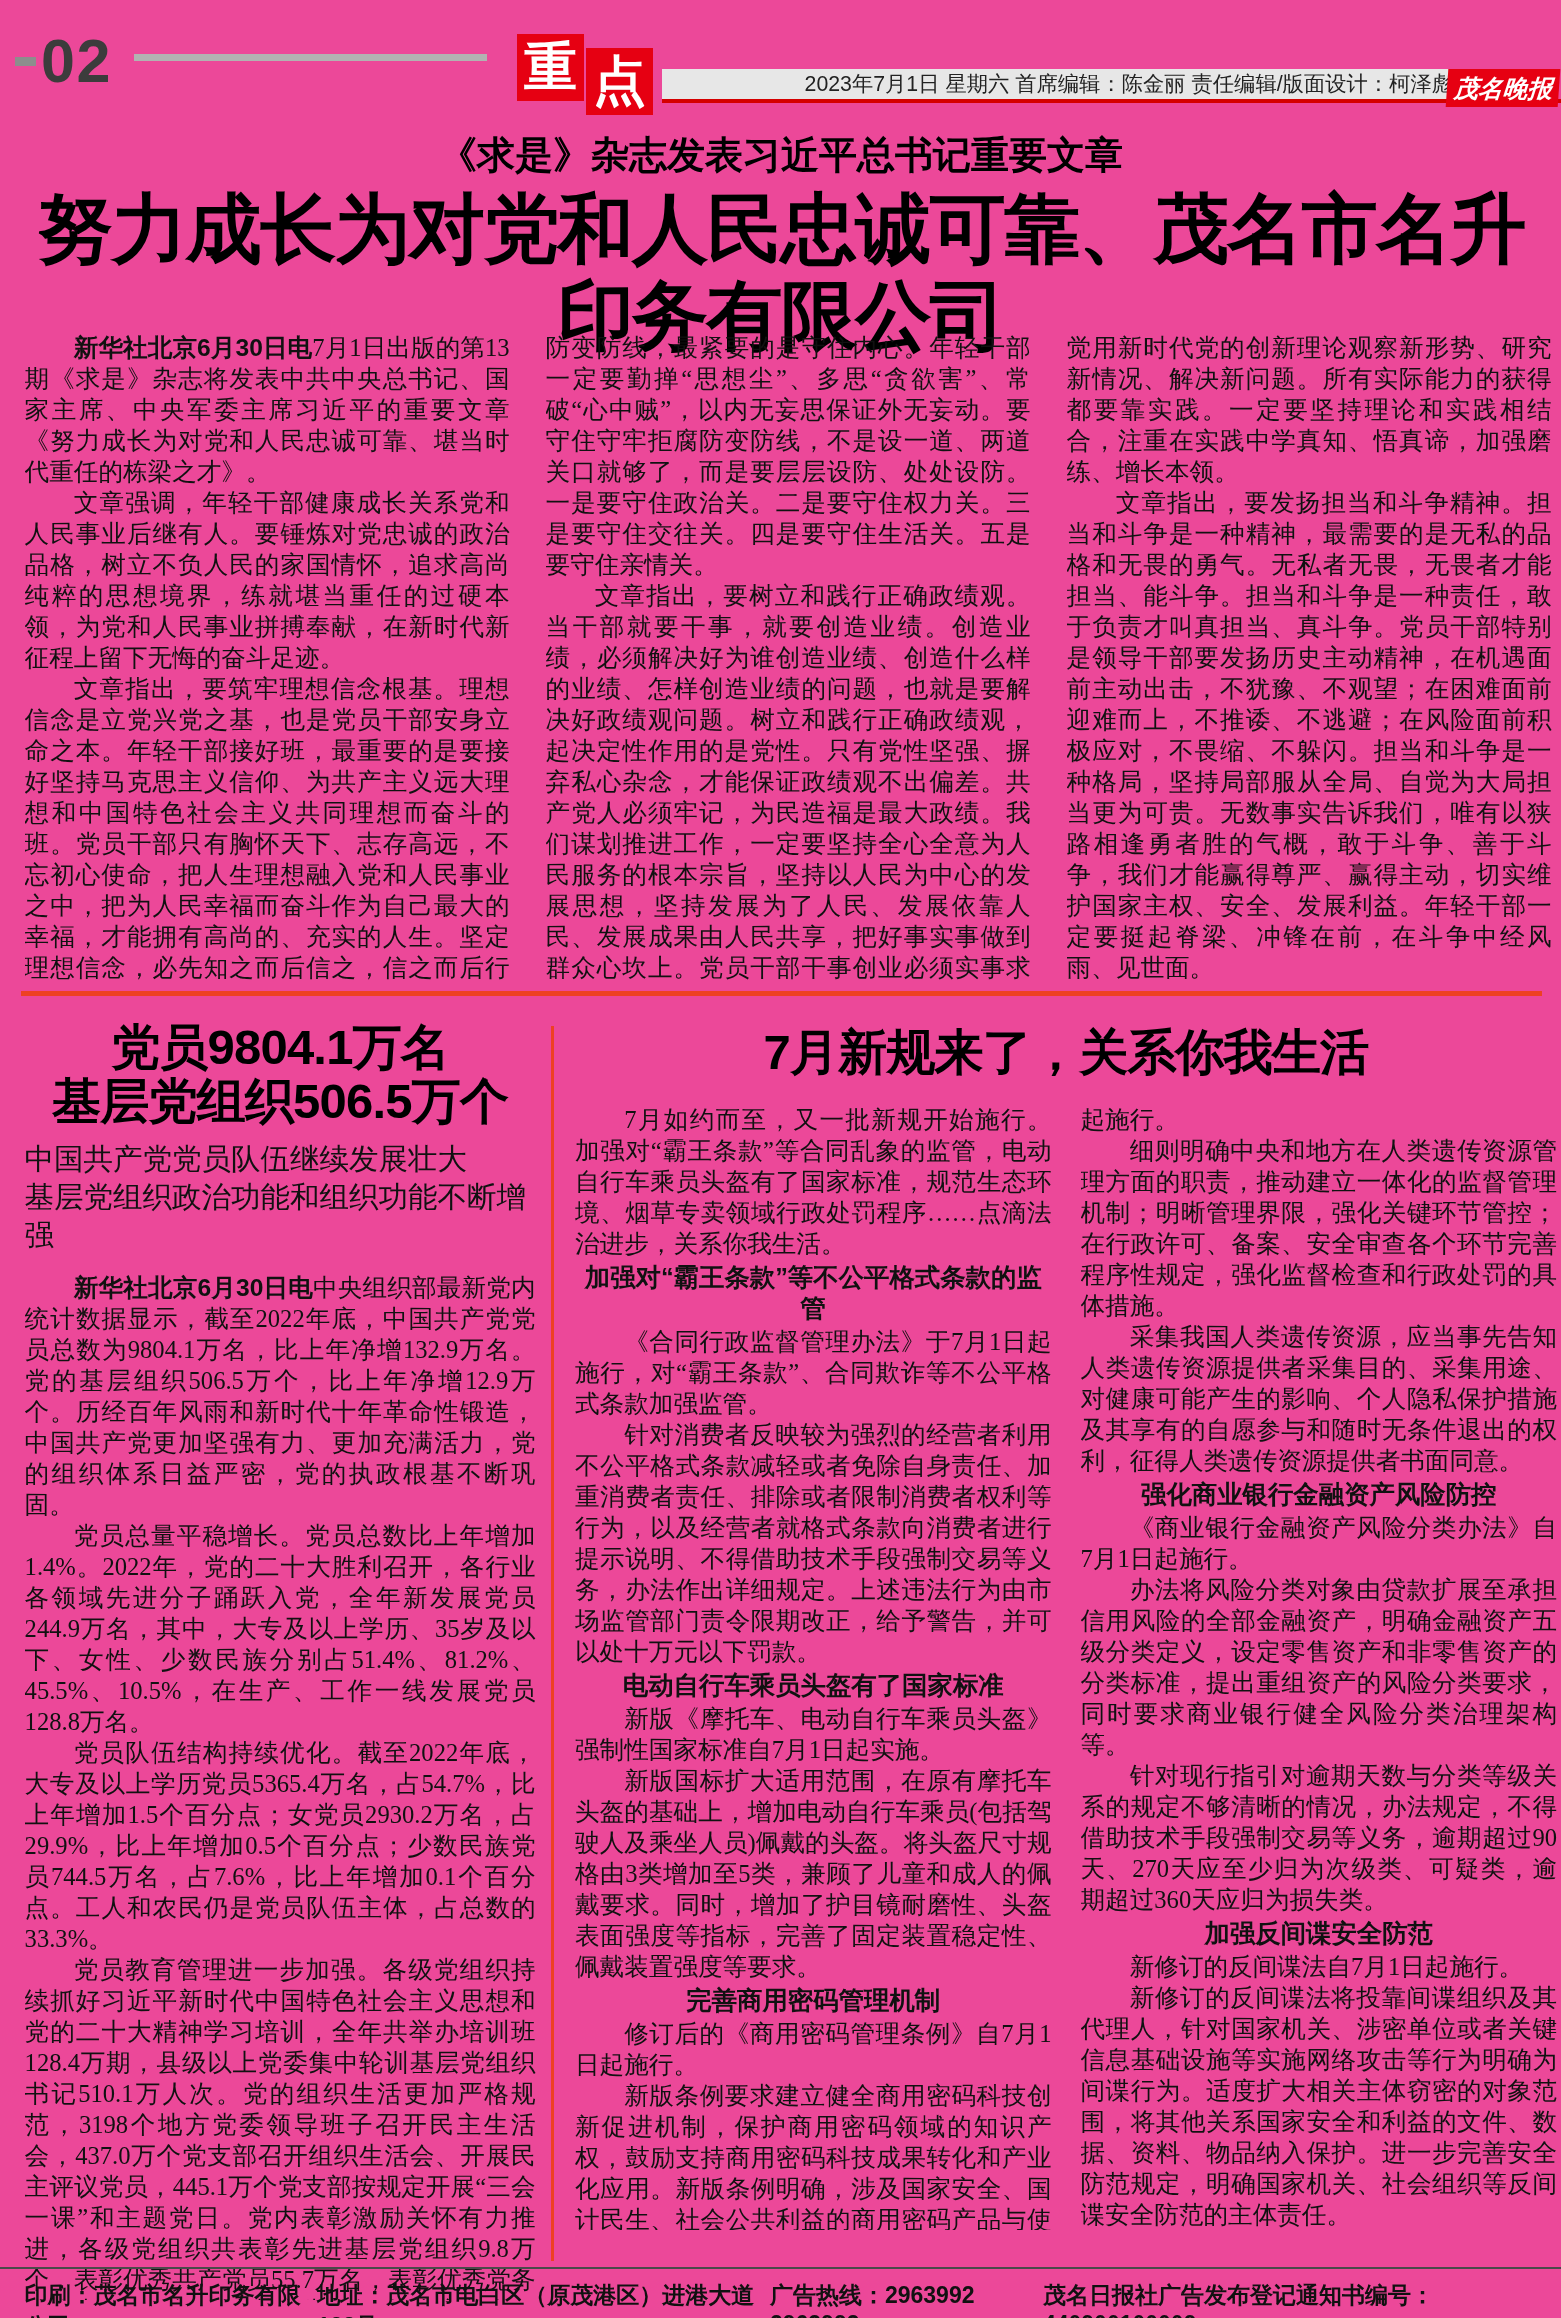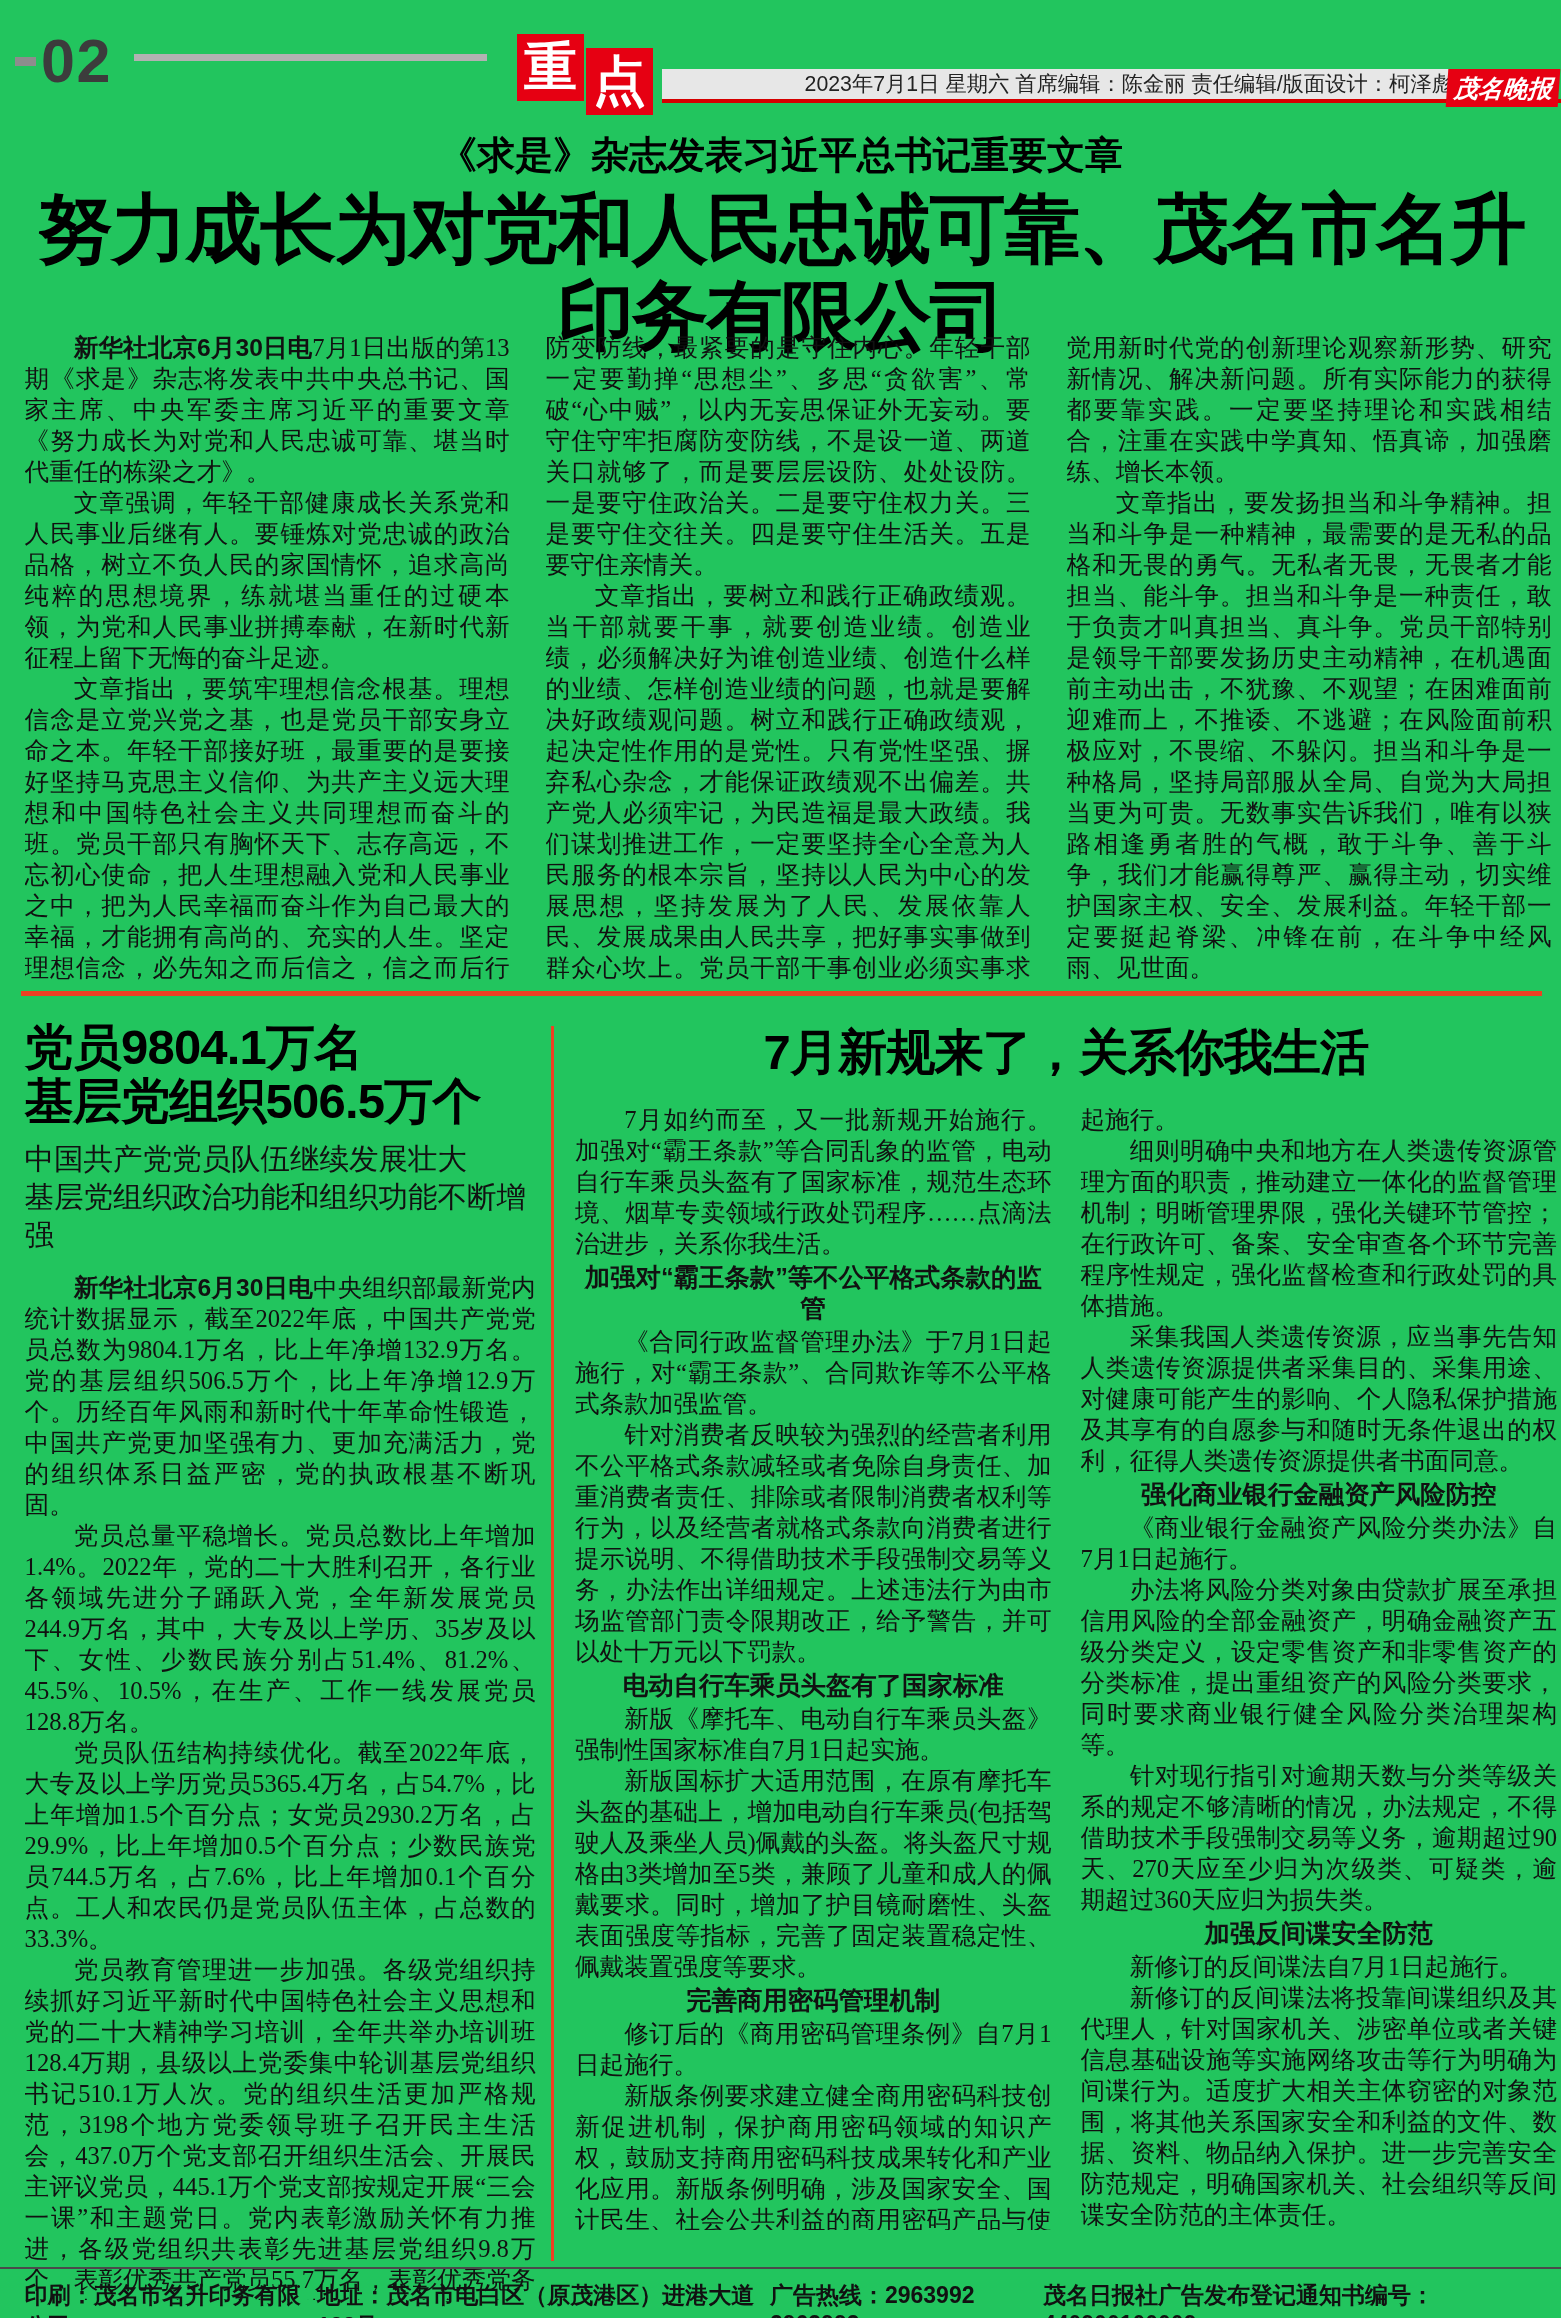--- a/index.html
+++ b/index.html
@@ -1,16 +1,16 @@
 <!DOCTYPE html>
 <html style="font-size:13px"><head>
 <meta charset="utf-8">
 <style>
   html,body{margin:0;padding:0;background:#ffffff;}
-  .page{position:relative;width:1562px;height:2319px;background:#22c55e;overflow:hidden;
+  .page{position:relative;width:1562px;height:2319px;background:#ec4899;overflow:hidden;
         font-family:"Liberation Serif","DejaVu Serif",serif;color:#111;}
   
   .pagenum-wrap{position:absolute;left:14.8px;top:31px;display:flex;align-items:center;
         font-family:"Liberation Sans","DejaVu Sans",sans-serif;}
   .pagenum-dash{width:21.3px;height:8.2px;background:#8d8d8d;margin-right:4.9px;}
   .pagenum{font-size:61px;font-weight:bold;color:#3c3c3c;letter-spacing:1.6px;line-height:1;}
   .head-rule{position:absolute;left:134px;top:54px;width:353px;height:7.4px;background:#b2b2b2;}
   .sec-box{position:absolute;width:67px;height:67px;background:#e60012;color:#fff;
         display:flex;align-items:center;justify-content:center;
         font-family:"Liberation Sans","DejaVu Sans",sans-serif;font-weight:bold;font-size:53px;}
@@ -36,21 +36,21 @@
   .para.cont{text-indent:0;}
   .para.subhead{text-indent:0;text-align:center;font-weight:bold;font-size:25.4px;
         font-family:"Liberation Sans","DejaVu Sans",sans-serif;padding:2.5px 0;}
   .para b{font-family:"Liberation Sans","DejaVu Sans",sans-serif;font-weight:bold;}
   
   .mid-rule{position:absolute;left:20.5px;top:991px;width:1521px;height:4.9px;background:#ee4023;}
   .vert-rule{position:absolute;left:551px;top:1026px;width:3.3px;height:1235px;background:#ee4023;}
   
   .left-art{position:absolute;left:24.6px;top:1020px;width:511px;}
   .la-headline{font-family:"Liberation Sans","DejaVu Sans",sans-serif;font-weight:900;
-        font-size:49px;line-height:54px;color:#000;letter-spacing:-0.8px;}
+        font-size:49px;line-height:54px;color:#000;letter-spacing:-0.8px;text-align:center;}
   .la-sub{margin-top:11.5px;font-family:"Liberation Sans","DejaVu Sans",sans-serif;font-weight:500;
         font-size:29.5px;line-height:38px;color:#111;}
   .la-body{margin-top:18px;height:1028px;overflow:hidden;}
   
   .right-art{position:absolute;left:575px;top:1020px;width:982px;}
   .ra-headline{margin:0;text-align:center;font-size:49px;font-weight:900;letter-spacing:-0.8px;color:#000;
         font-family:"Liberation Sans","DejaVu Sans",sans-serif;}
   .ra-byline{margin-top:9.8px;text-align:center;font-size:24px;color:#111;
         font-family:"Liberation Sans","DejaVu Sans",sans-serif;}
   .ra-cols{margin-top:18px;display:flex;gap:29px;height:1126px;}

